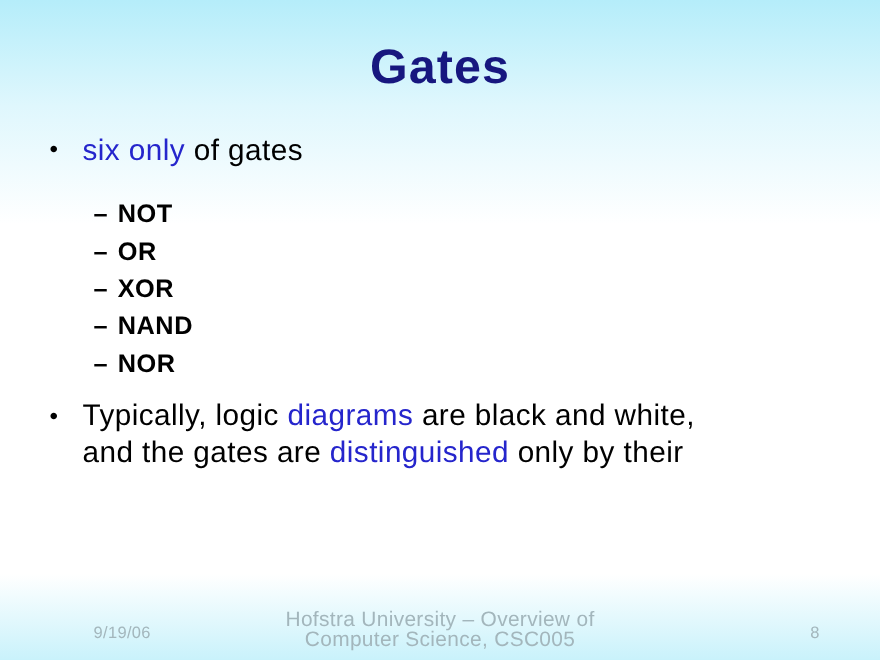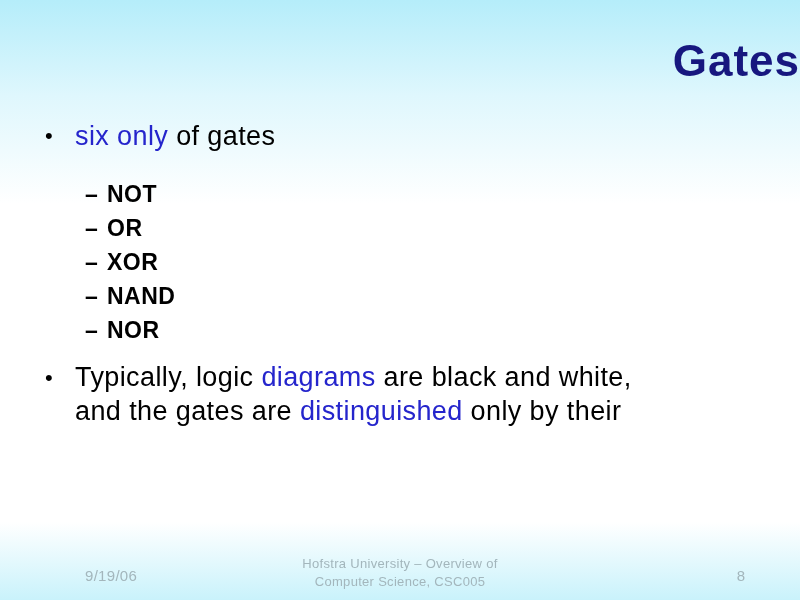--- a/index.html
+++ b/index.html
@@ -7,21 +7,21 @@
     width: 800px; height: 600px; overflow: hidden; position: relative;
     font-family: "Liberation Sans", "DejaVu Sans", sans-serif;
     background: linear-gradient(to bottom,
       var(--bg-top) 0%, #dff7fd 16%, var(--bg-mid) 34%,
       var(--bg-mid) 87%, var(--bg-bottom) 100%);
   }
   .slide { position: absolute; inset: 0; }
 
   .title {
     position: absolute; top: 36px; left: 0; width: 800px;
-    margin: 0; text-align: right;
+    margin: 0; text-align: center;
     font-size: 44px; font-weight: bold; letter-spacing: 1px;
     color: var(--title-color);
   }
 
   .content { position: absolute; top: 119px; left: 45px; width: 715px; }
 
   .bullet-block { display: flex; align-items: flex-start; }
   .marker {
     width: 30px; flex: 0 0 30px;
     font-size: 22px; line-height: 34px; color: #000;
@@ -41,21 +41,21 @@
 
   .bullet-block.second { margin-top: 14px; }
   .bullet-block.second .bullet-text { line-height: 33.5px; }
 
   .footer-date {
     position: absolute; left: 85px; top: 567px;
     font-size: 15px; color: var(--footer-color); letter-spacing: 0.3px;
   }
   .footer-center {
     position: absolute; left: 250px; top: 555px; width: 300px;
-    text-align: center; font-size: 13px; line-height: 18px;
+    text-align: center; font-size: 19px; line-height: 18px;
     color: var(--footer-color); letter-spacing: 0.3px;
   }
   .footer-page {
     position: absolute; right: 55px; top: 567px;
     font-size: 15px; color: var(--footer-color);
   }
 </style>
 </head>
 <body style="--title-color: #17177f; --accent-color: #2525cc; --body-color: #000000; --footer-color: #a3b6bc; --bg-top: #b5edfa; --bg-mid: #ffffff; --bg-bottom: #c9f2fb;">
 

